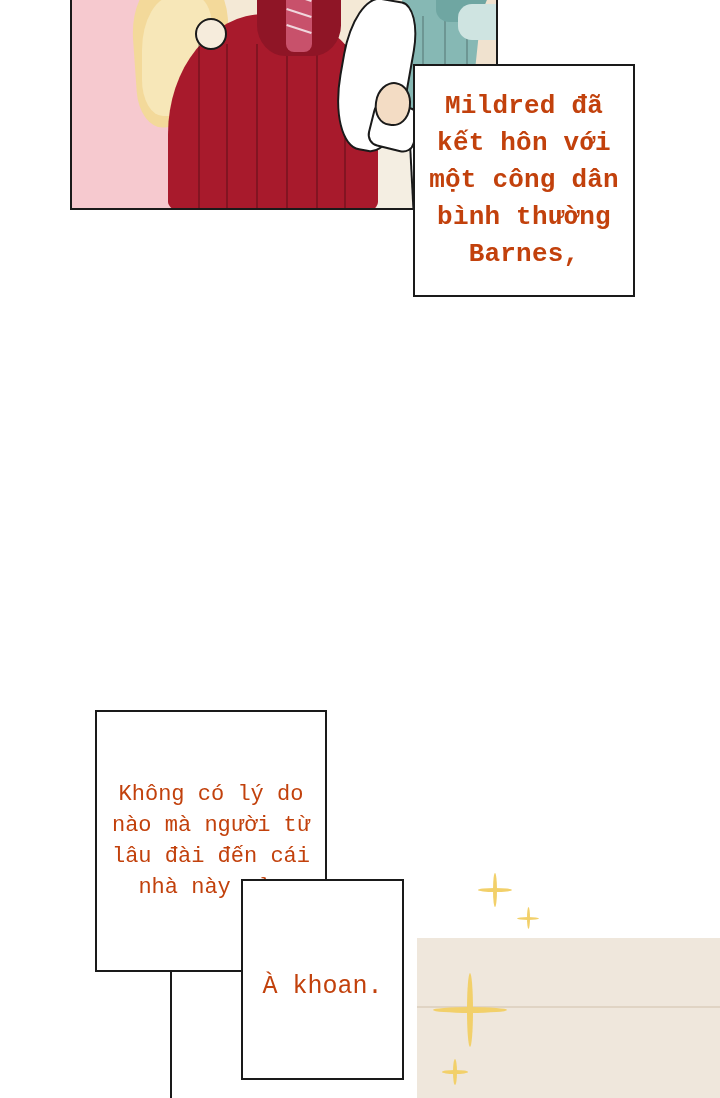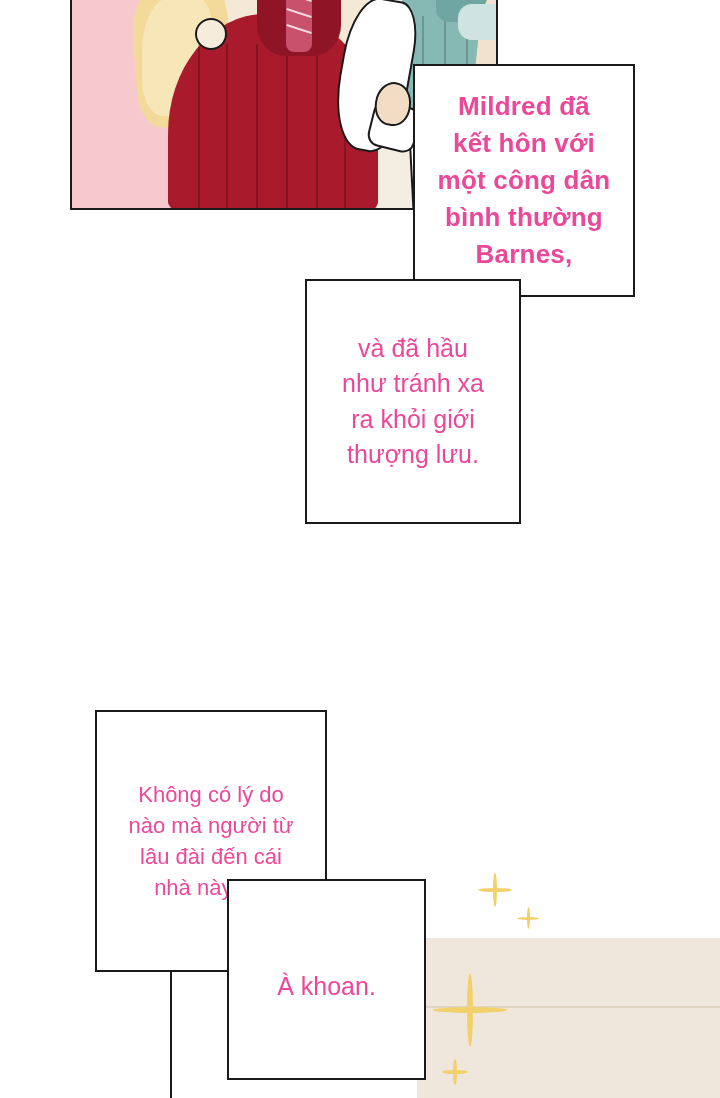--- a/index.html
+++ b/index.html
@@ -189,22 +189,22 @@
     border-top: 2px solid #1a1a1a;
     transform: rotate(-3deg);
   }
 
   
   .bubble {
     position: absolute;
     background: #ffffff;
     border: 2px solid #1a1a1a;
     box-sizing: border-box;
-    color: #ec4899;
-    font-family: Liberation Sans, sans-serif;
+    color: #c2410c;
+    font-family: Liberation Mono, monospace;
     line-height: 1.42;
     text-align: center;
     display: flex;
     align-items: center;
     justify-content: center;
   }
   .bubble .txt {
     white-space: pre-line;
     padding: 4px 10px;
   }
@@ -220,22 +220,22 @@
     left: 305px; top: 279px;
     width: 216px; height: 245px;
     font-size: 25px;
   }
   #bubble-3 {
     left: 95px; top: 710px;
     width: 232px; height: 262px;
     font-size: 22px;
   }
   #bubble-4 {
-    left: 227px; top: 879px;
-    width: 199px; height: 201px;
+    left: 241px; top: 879px;
+    width: 163px; height: 201px;
     font-size: 25px;
     align-items: flex-end;
     justify-content: center;
   }
   #bubble-4 .txt {
     padding-bottom: 74px;
   }
 
   
   .floor {
@@ -333,26 +333,20 @@
   </div>
 
   <div class="bubble" id="bubble-1">
     <span class="txt">Mildred đã
 kết hôn với
 một công dân
 bình thường
 Barnes,</span>
   </div>
 
-  <div class="bubble" id="bubble-2">
-    <span class="txt">và đã hầu
-như tránh xa
-ra khỏi giới
-thượng lưu.</span>
-  </div>
 
   <div class="bubble" id="bubble-3">
     <span class="txt">Không có lý do
 nào mà người từ
 lâu đài đến cái
 nhà này cả.</span>
   </div>
 
   <div class="bubble" id="bubble-4">
     <span class="txt">À khoan.</span>

